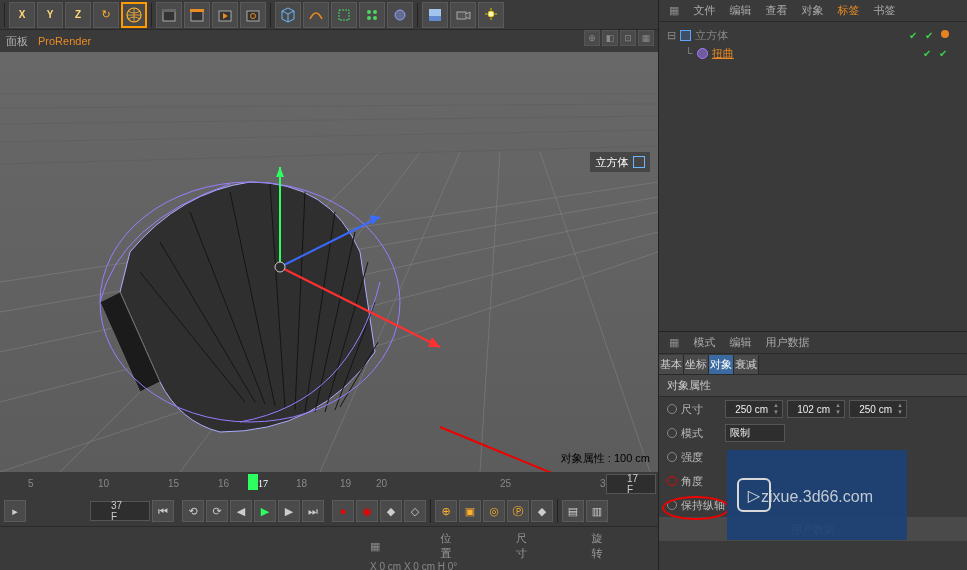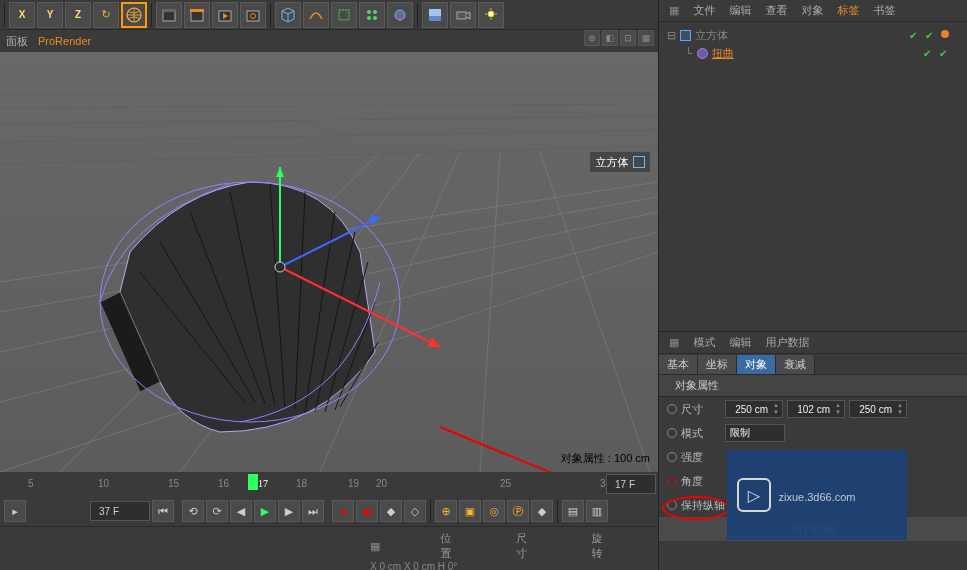--- a/index.html
+++ b/index.html
@@ -67,21 +67,21 @@
     }
     .tick { position: absolute; top: 6px; font-size: 10px; color: #888; }
     .playhead { position: absolute; top: 2px; width: 10px; height: 16px; background: #2dff60; }
     
     .transport {
       position: absolute; left: 0; top: 496px; width: 658px; height: 30px;
       display: flex; align-items: center; gap: 2px; padding: 0 4px;
     }
     .fbox {
       width: 60px; height: 20px; background: #2e2e2e; border: 1px solid #555;
-      display:flex;align-items:center;padding: 0 8px; color:#ccc; font-size:10px;
+      display:flex;align-items:center;padding: 0 20px; color:#ccc; font-size:10px;
     }
     .pbtn {
       width: 22px; height: 22px; background: #4a4a4a; border:1px solid #5a5a5a;
       display:flex;align-items:center;justify-content:center;cursor:pointer;font-size:11px;color:#ccc;
     }
     .pbtn.rec { color:#e00; }
     .pbtn.green { color:#2dff60; }
     
     .status-bar {
       position: absolute; left: 0; top: 526px; width: 967px; height: 44px;
@@ -128,26 +128,26 @@
     }
     .attr-header {
       height: 22px; display:flex;align-items:center;gap:6px;padding:0 8px;
       font-size:11px;
     }
     .bend-icon { width:13px;height:13px;border-radius:50%;border:1px solid #a37cff;background:rgba(163,124,255,.5); }
     .attr-tabs {
       height: 20px; display:flex; align-items:center;
     }
     .attr-tab {
-      padding: 2px 8px; font-size:11px; background:#3a6aa0;color:#fff;cursor:pointer;
+      padding: 2px 1px; font-size:11px; background:#3a6aa0;color:#fff;cursor:pointer;
       border-right:1px solid #2a2a2a;
     }
     .attr-tab.plain { background:#4a4a4a;color:#ccc; }
     .attr-section-title {
-      padding: 3px 16px; font-size:11px; color:#ccc; background:#444;
+      padding: 3px 8px; font-size:11px; color:#ccc; background:#444;
       border-top:1px solid #2a2a2a; border-bottom:1px solid #2a2a2a;
     }
     .prop-row {
       display:flex;align-items:center;height:24px;padding:0 8px;gap:4px;font-size:11px;
       position: relative;
     }
     .prop-row .bullet { width:10px;height:10px;border:1.5px solid #888;border-radius:50%; }
     .prop-row .bullet.highlight { border-color:#e00; }
     .prop-row .plabel { width:40px; color:#bbb; }
     .numbox {
@@ -161,21 +161,21 @@
     .dropdown {
       width:60px;height:18px;background:#2e2e2e;border:1px solid #555;
       display:flex;align-items:center;padding:0 4px;font-size:10px;color:#eee;
     }
     .overlay-watermark {
       position:absolute; right:60px; bottom:30px; width:180px;height:90px;
       background:#1c4276;opacity:.92;display:flex;flex-direction:column;
       align-items:center;justify-content:center;color:#e6e6e6;font-size:22px;
       font-family: "Microsoft YaHei", sans-serif;
     }
-    .overlay-watermark .url { font-size:11px;margin-top:4px;color:#cfd6e0; }
+    .overlay-watermark .url { font-size:16px;margin-top:4px;color:#cfd6e0; }
     .overlay-watermark .playicon {
       position:absolute;left:10px;top:28px;width:34px;height:34px;border:2px solid #e6e6e6;border-radius:6px;
       display:flex;align-items:center;justify-content:center;color:#e6e6e6;font-size:16px;
     }
     .red-oval {
       position:absolute;border:2px solid #e00;border-radius:50%;
       pointer-events:none;
     }
   </style>
 </head>
@@ -357,21 +357,21 @@
   <div class="grid-info">对象属性 : 100 cm</div>
 </div>
 
 <div class="timeline">
   <span class="tick" style="left:28px">5</span>
   <span class="tick" style="left:98px">10</span>
   <span class="tick" style="left:168px">15</span>
   <span class="tick" style="left:218px">16</span>
   <span class="tick" style="left:258px;color:#fff;font-family:Liberation Serif, serif;">17</span>
   <span class="tick" style="left:296px">18</span>
-  <span class="tick" style="left:348px">19</span>
+  <span class="tick" style="left:340px">19</span>
   <span class="tick" style="left:376px">20</span>
   <span class="tick" style="left:500px">25</span>
   <span class="tick" style="left:600px">30</span>
   <div class="playhead" style="left:248px"></div>
   <div class="fbox" style="position:absolute;right:2px;top:2px;width:50px;">17 F</div>
 </div>
 
 <div class="transport">
   <div class="pbtn">▸</div>
   <div class="sep" style="width:60px"></div>

